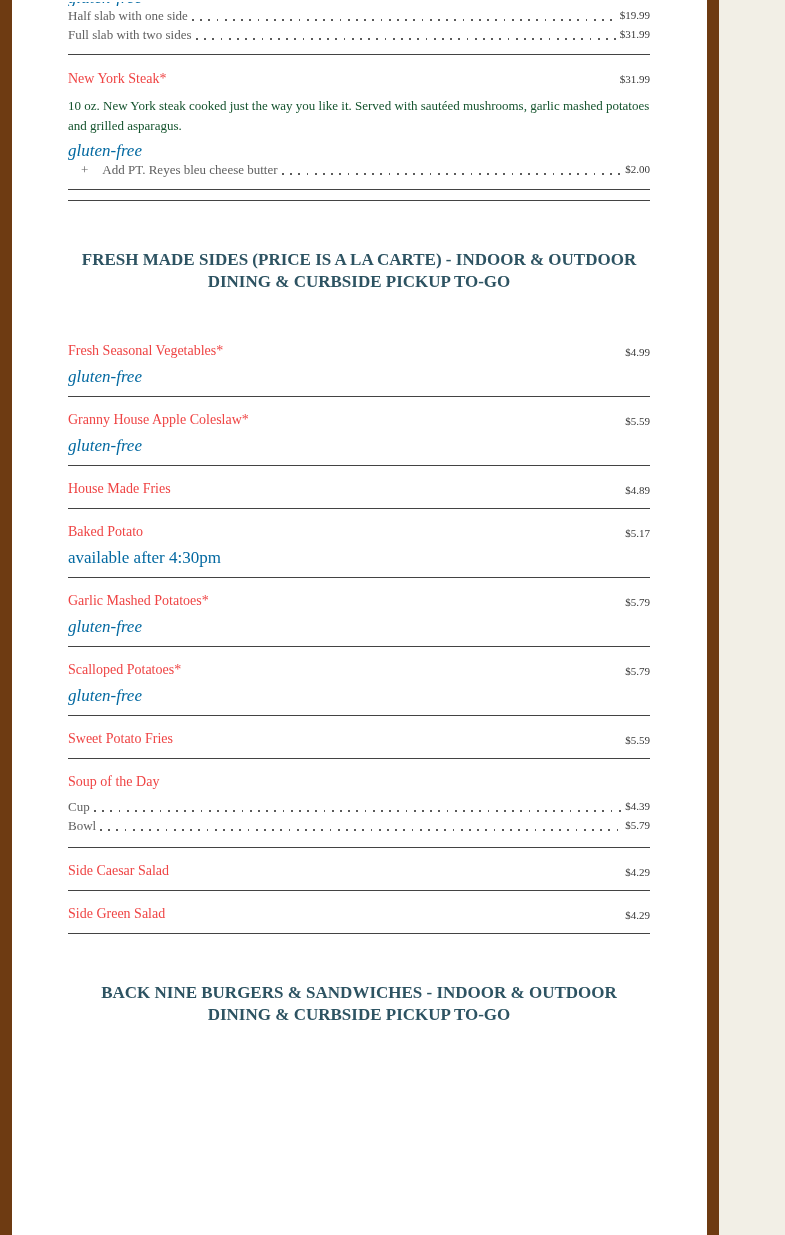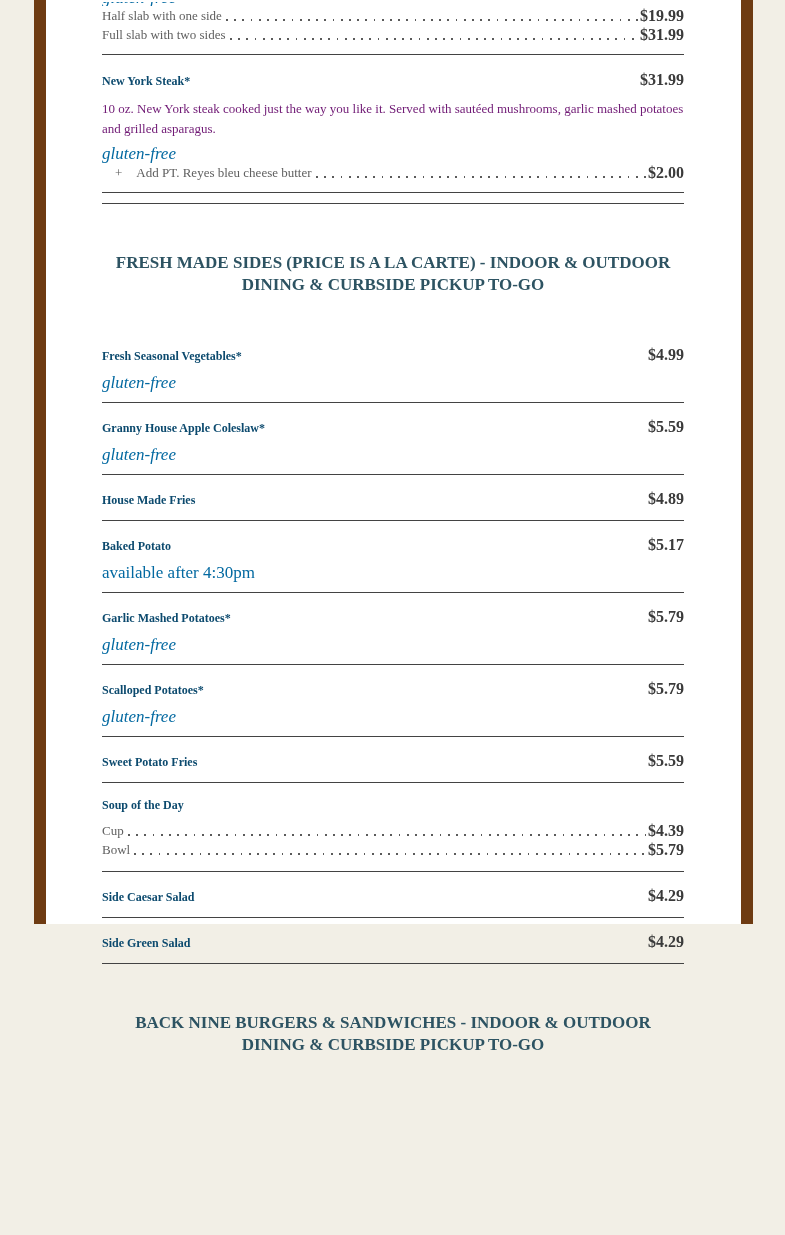--- a/index.html
+++ b/index.html
@@ -9,23 +9,22 @@
     font-family: "Liberation Serif", serif;
     overflow: hidden;
   }
   .viewport {
     width: 785px;
     height: 1235px;
     overflow: hidden;
     position: relative;
   }
   .menu-frame {
-    margin-left: 34px;
     width: 719px;
-    height: 924px;
+    height: 1235px;
     border-left: 12px solid #6e3b12;
     border-right: 12px solid #6e3b12;
     background: #ffffff;
   }
   .content {
     padding: 2px 57px 40px 56px;
     color: #6e6e6e;
   }
 
   
@@ -40,51 +39,51 @@
     line-height: 19px;
     color: #5f5f5f;
   }
   .dots {
     flex: 1 1 auto;
     height: 2px;
     margin: 0 2px 4px 4px;
     background: repeating-linear-gradient(90deg, #5a5a5a 0 1.8px, transparent 1.8px 8.2px);
   }
   .vprice, .price {
-    font-weight: bold;
-    font-size: 16px;
+    font-weight: normal;
+    font-size: 11px;
     color: #3a3a3a;
     white-space: nowrap;
   }
 
   hr.divider {
     border: none;
     border-top: 1px solid #434343;
     margin: 0;
   }
   .vgroup hr.divider { margin-top: 10px; }
 
   
   .item { padding-top: 16px; }
   .item .head-row {
     display: flex;
     justify-content: space-between;
     align-items: baseline;
   }
   .name {
-    font-weight: bold;
-    font-size: 12px;
+    font-weight: normal;
+    font-size: 14px;
     line-height: 15px;
-    color: #0c4a6e;
+    color: #ef4444;
   }
   .desc {
     margin-top: 10px;
     font-size: 13px;
     line-height: 19.5px;
-    color: #701a75;
+    color: #14532d;
   }
   .note {
     font-size: 17px;
     line-height: 15px;
     color: #0369a1;
   }
   .note.italic { font-style: italic; }
   .item .note { margin-top: 8px; }
   .addon-row { margin-top: 2px; }
   .addon-row .plus { margin-left: 13px; margin-right: 14px; }

